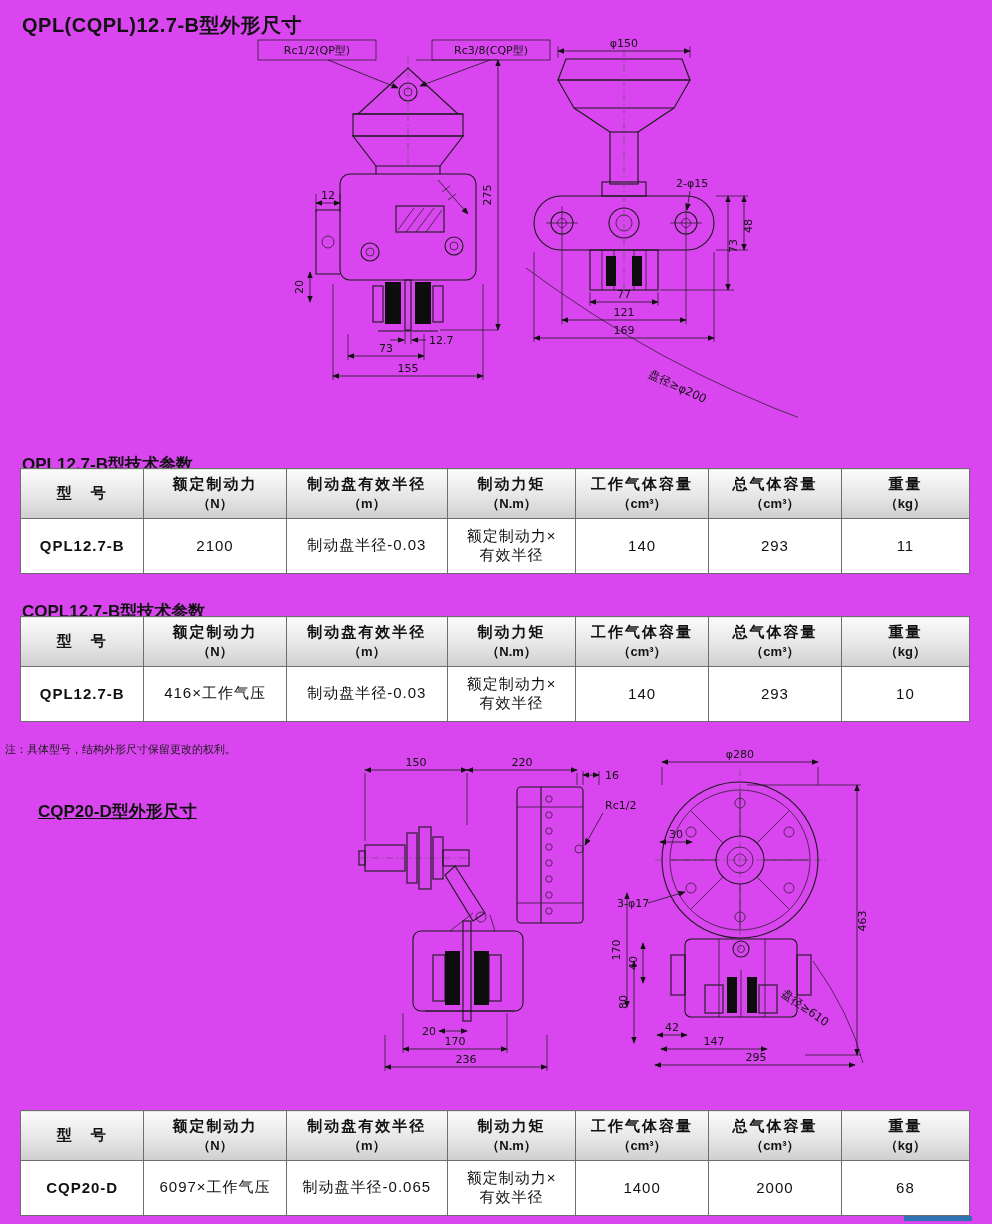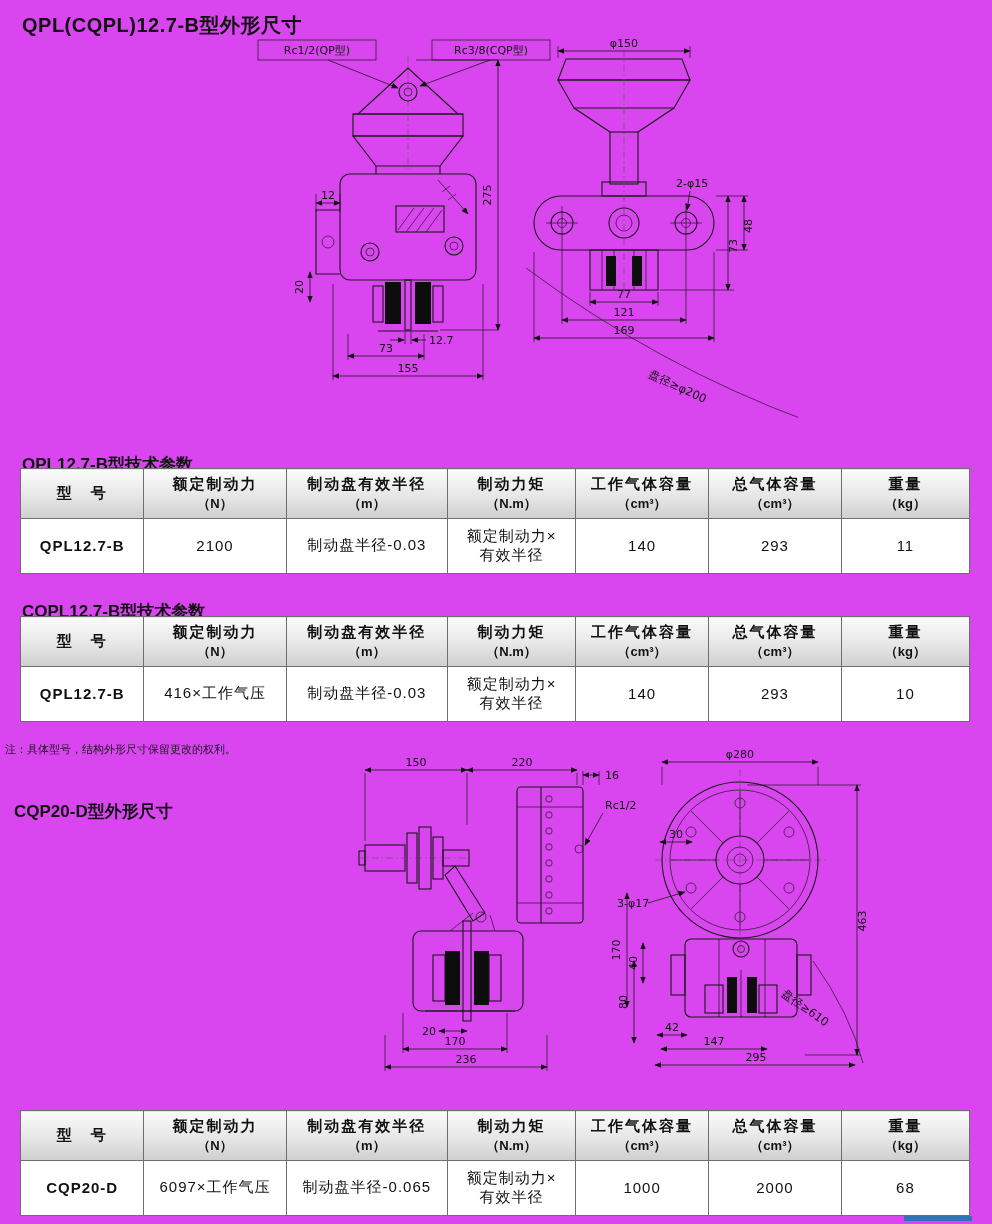--- a/index.html
+++ b/index.html
@@ -266,21 +266,21 @@
 有效半径</td>
       <td>140</td>
       <td>293</td>
       <td>10</td>
     </tr>
       </tbody>
   </table>
 
   <div class="abs note" style="left:5px; top:742px;">注：具体型号，结构外形尺寸保留更改的权利。</div>
 
-  <h2 class="abs sec" style="left:14px; top:788px;">CQP20-D型外形尺寸</h2>
+  <h2 class="abs sec" style="left:38px; top:788px;text-decoration:underline;">CQP20-D型外形尺寸</h2>
 
   <svg class="abs" style="left:355px; top:745px;" width="520" height="338" viewBox="0 0 520 338">
     <defs>
       <marker id="ar2" viewBox="0 0 10 10" refX="9" refY="5" markerWidth="9" markerHeight="9" orient="auto-start-reverse">
         <path d="M0,1 L10,5 L0,9 z" fill="#111"></path>
       </marker>
     </defs>
 
     <g>
       <rect class="o" x="10" y="100" width="40" height="26"></rect>
@@ -448,21 +448,21 @@
           </th>
     </tr>
       </thead>
     <tbody>
         <tr>
       <td>CQP20-D</td>
       <td>6097×工作气压</td>
       <td>制动盘半径-0.065</td>
       <td>额定制动力×
 有效半径</td>
-      <td>1000</td>
+      <td>1400</td>
       <td>2000</td>
       <td>68</td>
     </tr>
       </tbody>
   </table>
 
   <div class="abs accent-bar" style="left:904px; top:1216px;"></div>
 
 </div>
 

